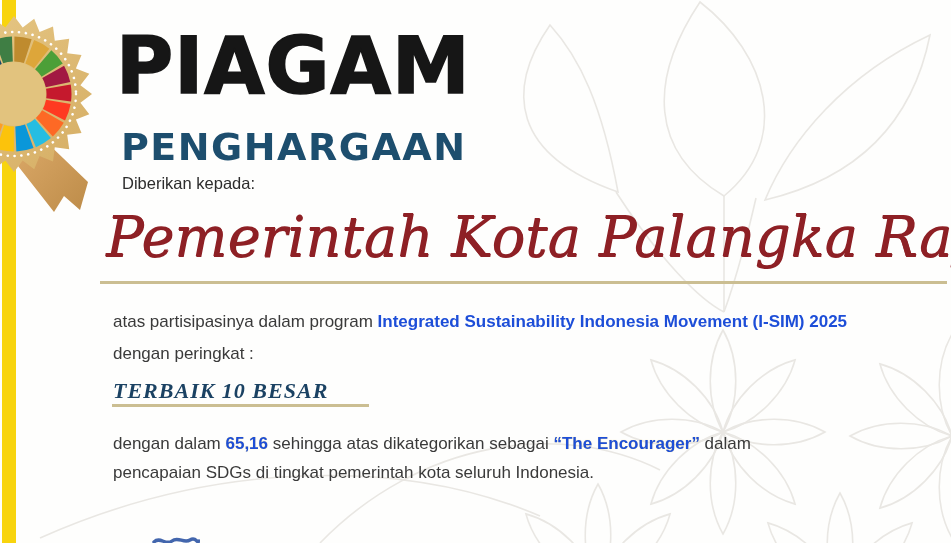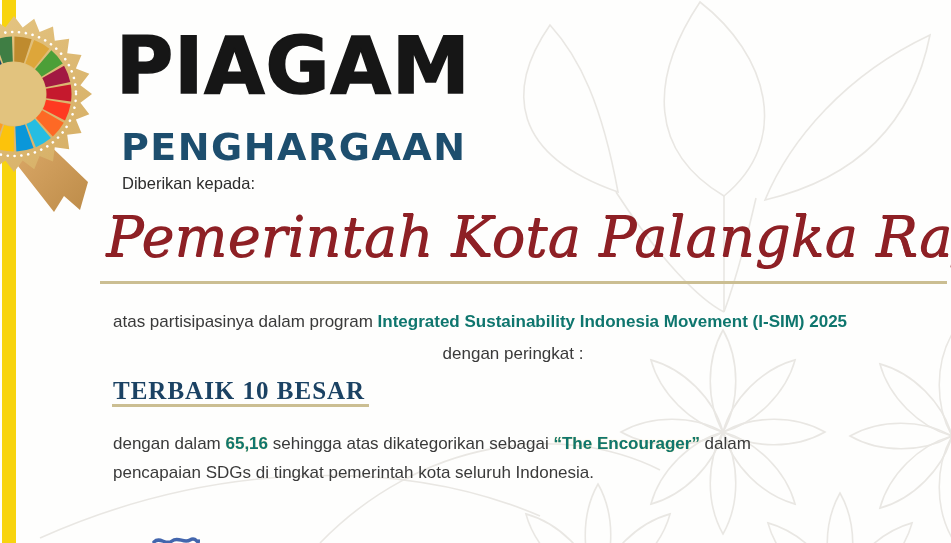--- a/index.html
+++ b/index.html
@@ -52,28 +52,28 @@
   }
   .rule { position:absolute; background:#cbbe92; z-index:3; }
   .rule-name { left:100px; top:281px; width:847px; height:3px; }
   .rule-rank { left:112px; top:404px; width:257px; height:2.5px; }
 
   .para {
     left:113px; font-size:17px; color:#3a3a3a;
   }
   .para1 { top:306px; width:800px; line-height:32px; }
   .para2 { top:429px; width:675px; line-height:29px; }
-  .para b { color:#0f766e; }
-  .block { display:block;text-align:center; }
+  .para b { color:#1d4ed8; }
+  .block { display:block; }
 
   .rank {
     left:113px; top:377px;
     font-family:"Liberation Serif","DejaVu Serif",serif;
-    font-size:25px; line-height:27px; font-weight:bold;
-    color:#1b4263; letter-spacing:1px; white-space:nowrap;
+    font-size:22px; line-height:27px; font-weight:bold;
+    color:#1b4263; letter-spacing:1px; white-space:nowrap;font-style:italic;
   }
   .gold {
     color:#efc640; font-weight:bold;
     text-shadow:0 0 1px rgba(244,206,86,.65);
     text-align:center;
   }
   .date {
     left:113px; top:521px;
     font-size:15.5px; line-height:20px; color:#2f2f2f; font-weight:500;
   }

